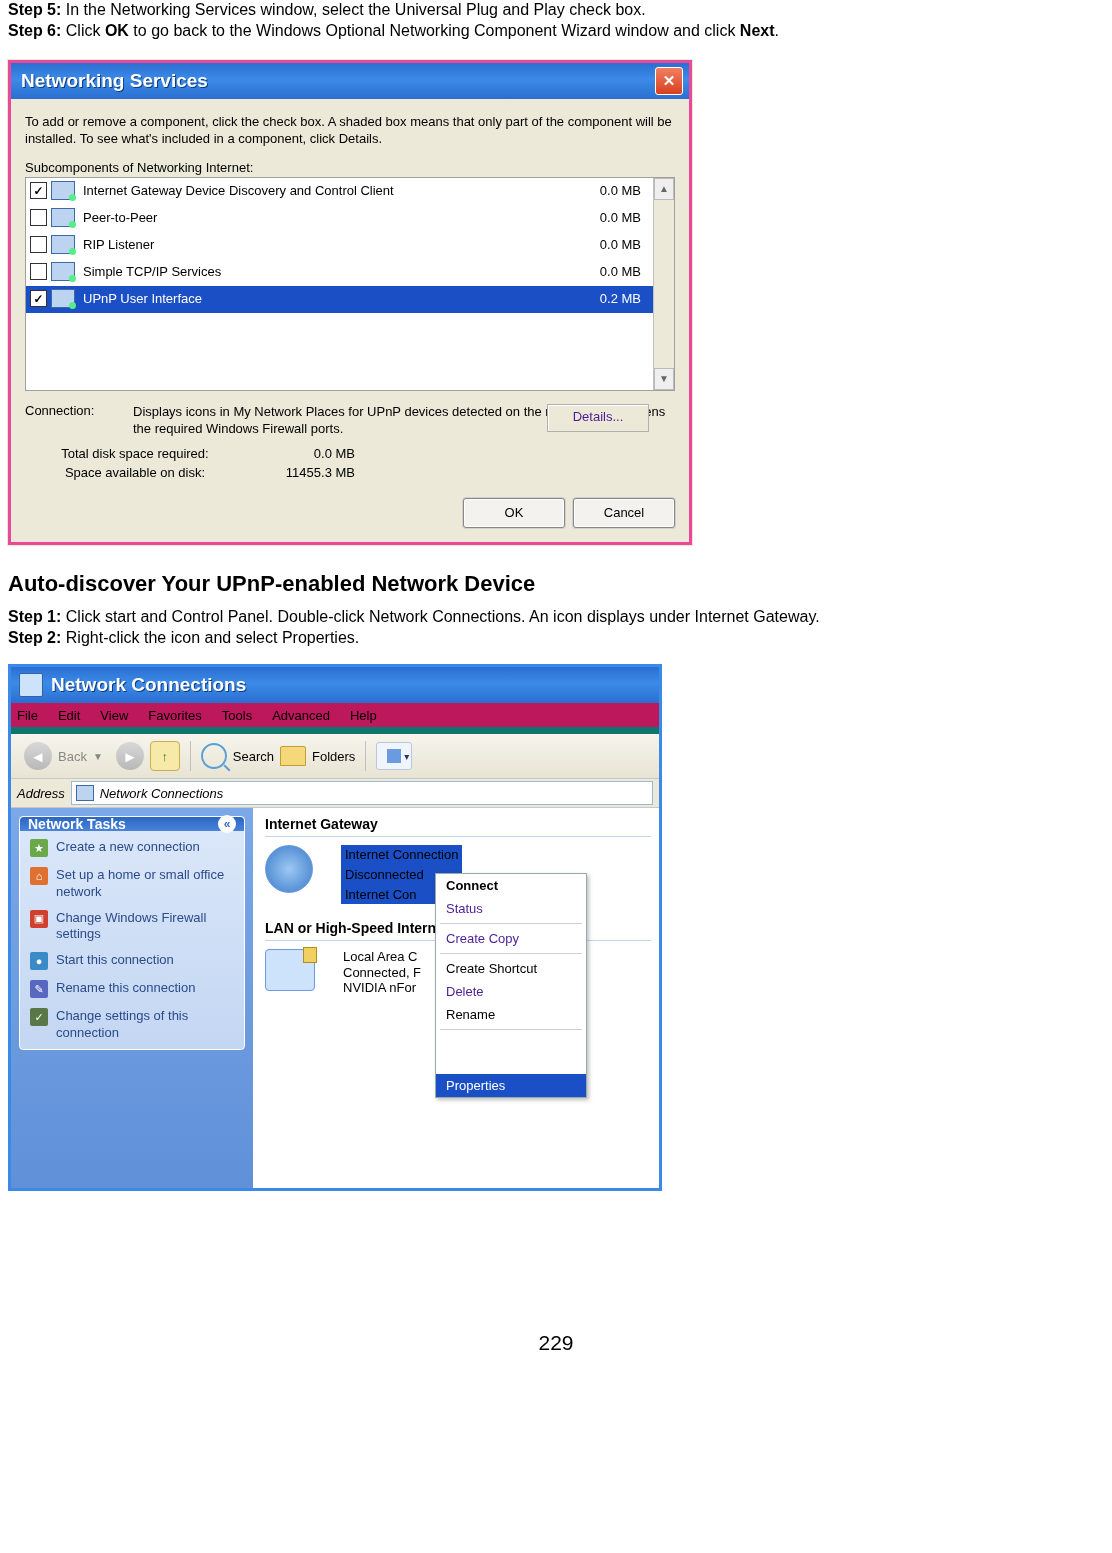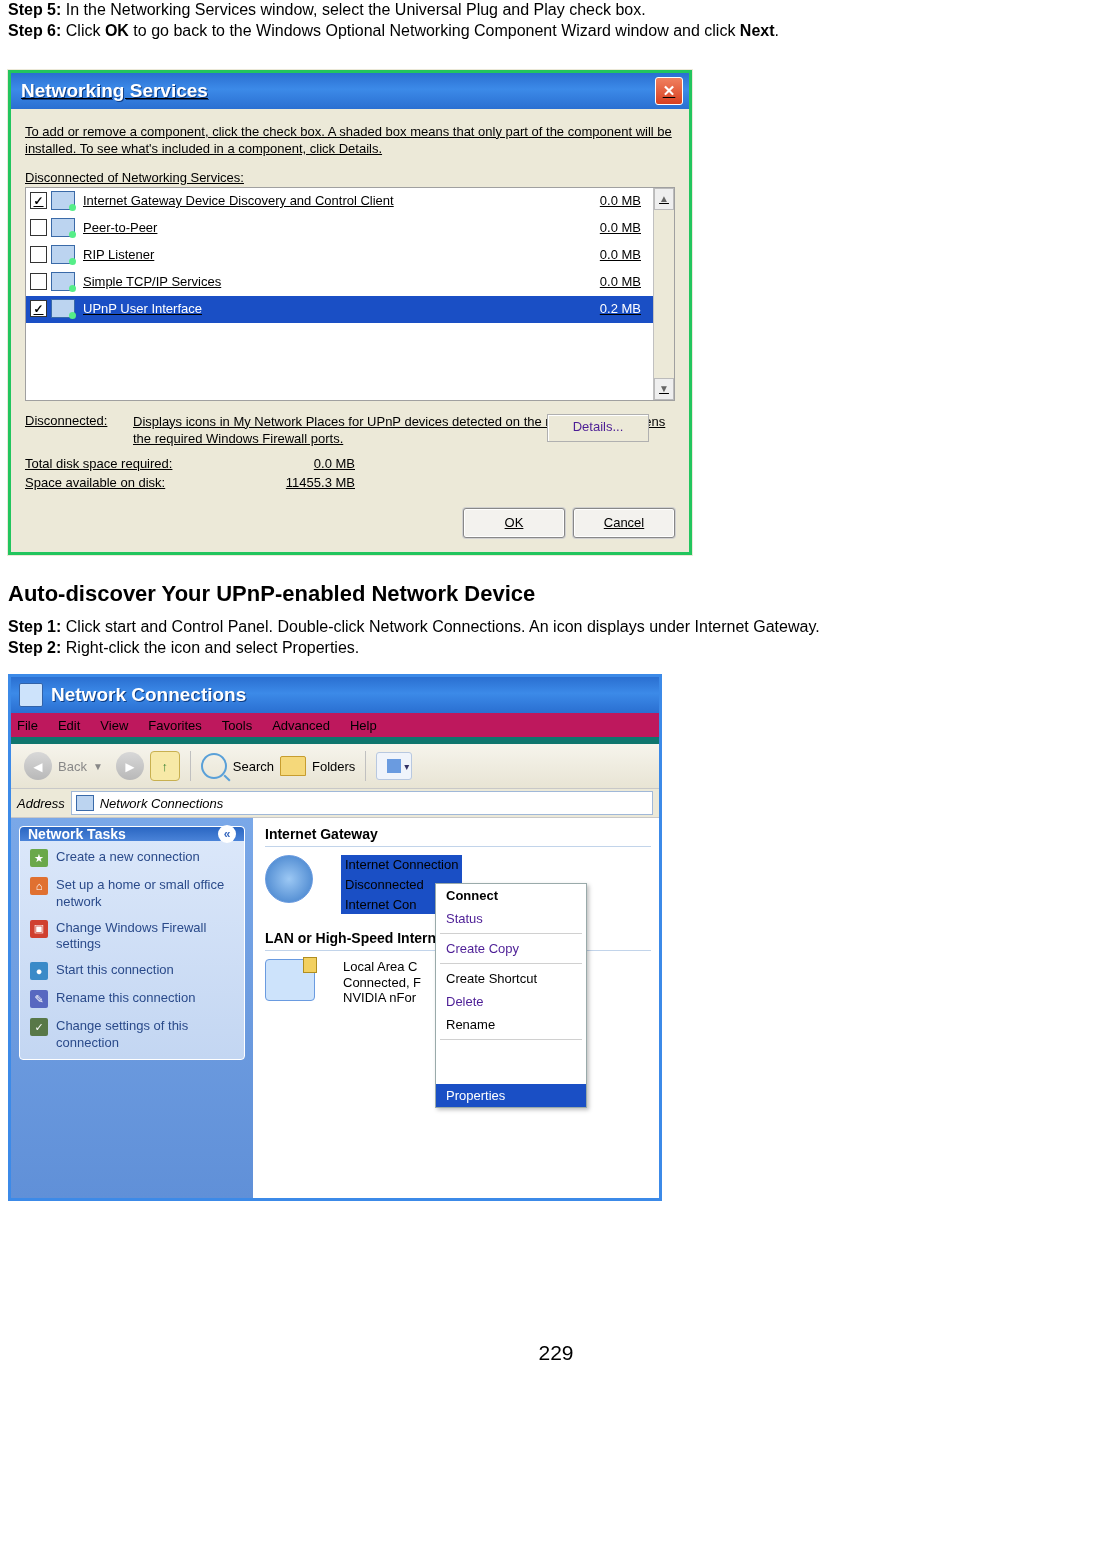--- a/index.html
+++ b/index.html
@@ -13,29 +13,28 @@
   .page {
     padding: 0 8px;
   }
   .step-line { font-size: 16px; line-height: 1.3; margin: 0; text-align: justify; }
   .step-label { font-weight: bold; }
   .bold { font-weight: bold; }
 
   
   .ns-dialog {
     width: 678px;
-    margin-top: 28px;
-    border: 3px solid #22c55e;
+    margin-top: 18px;
+    border: 3px solid #ec4899;
     background: #ece9d8;
     font-family: Tahoma, Arial, sans-serif;
     font-size: 13px;
     color: #000;
     position: relative;
     box-shadow: 0 0 0 1px #ece9d8;
-    text-decoration: underline;
   }
   .ns-titlebar {
     height: 36px;
     background: linear-gradient(#2a6fd1, #3c8ae8 45%, #2a6fd1);
     color: #fff;
     display: flex;
     align-items: center;
     justify-content: space-between;
     padding: 0 6px 0 10px;
   }
@@ -78,21 +77,21 @@
     display:flex; flex-direction:column; justify-content:space-between;
   }
   .ns-scroll .arr {
     height:20px; border:1px solid #bbb; background:#efefef; display:flex; align-items:center; justify-content:center; font-size:10px; color:#666;
   }
   .ns-desc-row { display:flex; margin-top:12px; gap:18px; }
   .ns-desc-lbl { width:90px; }
   .ns-desc-txt { flex:1; line-height:1.35; }
   .ns-values { margin-top:8px; display:flex; flex-direction:column; gap:4px; }
   .ns-valrow { display:flex; align-items:center; }
-  .ns-vallbl { width:220px; }
+  .ns-vallbl { width:220px;text-align:center; }
   .ns-valval { width:110px; text-align:right; }
   .details-btn {
     position:absolute; right:26px; margin-top:-42px;
     width:100px; height:26px; border:1px solid #b0b0b0; background:#ece9d8;
     color:#4c1d95; text-align:center; line-height:24px;
     box-shadow: inset 1px 1px 0 #fff;
   }
   .ns-btnrow { display:flex; justify-content:flex-end; gap:8px; margin-top:18px; }
   .xp-btn {
     width:100px; height:28px; border:1px solid #888; background:#f3f2ee;
@@ -214,21 +213,21 @@
     <span class="step-label">Step 6:</span><span> Click </span><span class="bold">OK</span><span> to go back to the Windows Optional Networking Component Wizard window and click </span><span class="bold">Next</span><span>.</span>
   </p>
 
   <div class="ns-dialog">
     <div class="ns-titlebar">
       <div class="ns-title">Networking Services</div>
       <div class="close-btn">✕</div>
     </div>
     <div class="ns-body">
       <div class="ns-intro">To add or remove a component, click the check box. A shaded box means that only part of the component will be installed. To see what's included in a component, click Details.</div>
-      <div class="ns-sublabel">Disconnected of Networking Services:</div>
+      <div class="ns-sublabel">Subcomponents of Networking Internet:</div>
 
       <div class="ns-list">
         <div class="ns-list-body">
           <div class="ns-row">
             <div class="ns-cb checked"></div>
             <div class="net-icon"></div>
             <div class="ns-name">Internet Gateway Device Discovery and Control Client</div>
             <div class="ns-size">0.0 MB</div>
           </div>
           <div class="ns-row">
@@ -256,21 +255,21 @@
             <div class="ns-size">0.2 MB</div>
           </div>
         </div>
         <div class="ns-scroll">
           <div class="arr">▲</div>
           <div class="arr">▼</div>
         </div>
       </div>
 
       <div class="ns-desc-row">
-        <div class="ns-desc-lbl">Disconnected:</div>
+        <div class="ns-desc-lbl">Connection:</div>
         <div class="ns-desc-txt">Displays icons in My Network Places for UPnP devices detected on the network. Also, opens the required Windows Firewall ports.</div>
       </div>
 
       <div class="ns-values" style="position:relative;">
         <div class="ns-valrow">
           <div class="ns-vallbl">Total disk space required:</div>
           <div class="ns-valval">0.0 MB</div>
         </div>
         <div class="ns-valrow">
           <div class="ns-vallbl">Space available on disk:</div>

